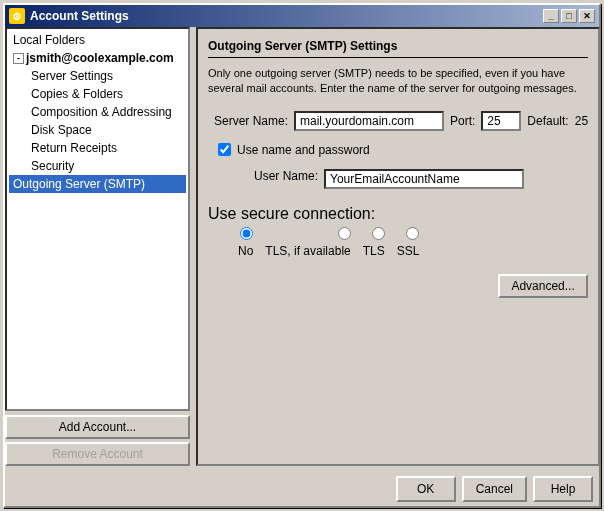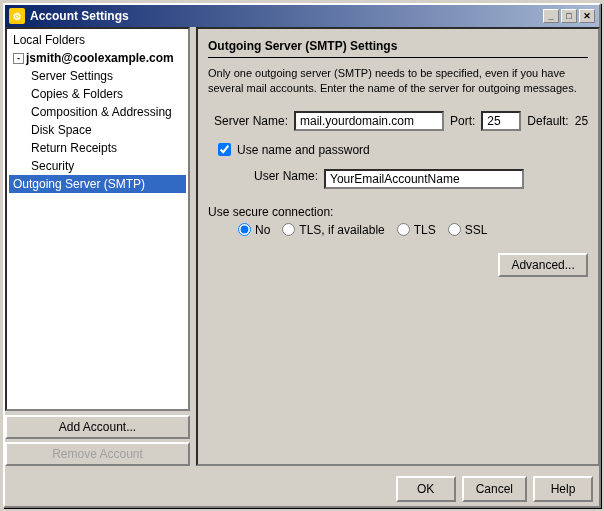--- a/index.html
+++ b/index.html
@@ -256,37 +256,38 @@
 
     .username-input {
       width: 200px;
     }
 
     .secure-section {
       margin-top: 4px;
     }
 
     .secure-label {
-      font-size: 12px;
+      font-size: 16px;
       color: #000;
       margin-bottom: 4px;
     }
 
     .radio-row {
       display: flex;
       align-items: center;
       gap: 12px;
       padding-left: 30px;
     }
 
     .radio-item {
       display: flex;
-      align-items: flex-start;
+      align-items: flex-end;
       gap: 4px;
       font-size: 12px;
+      flex-direction: column;
     }
 
     .advanced-row {
       display: flex;
       justify-content: flex-end;
       margin-top: 8px;
     }
 
     .advanced-btn {
       width: 90px;

